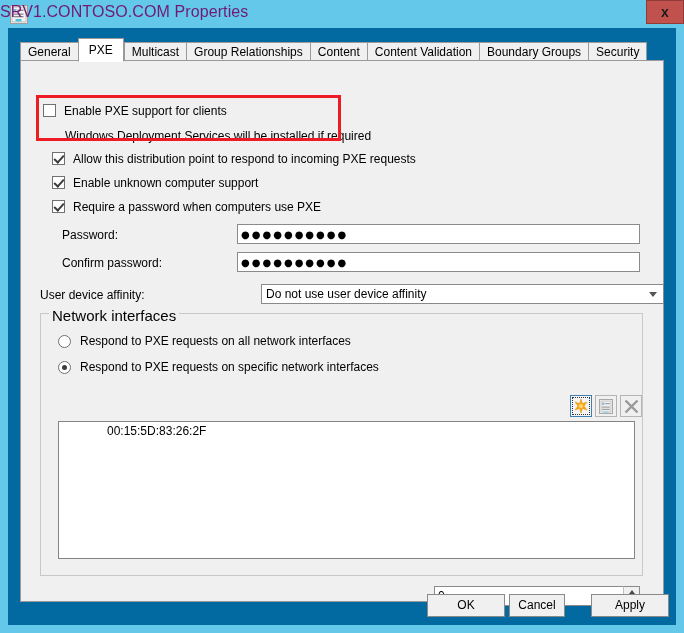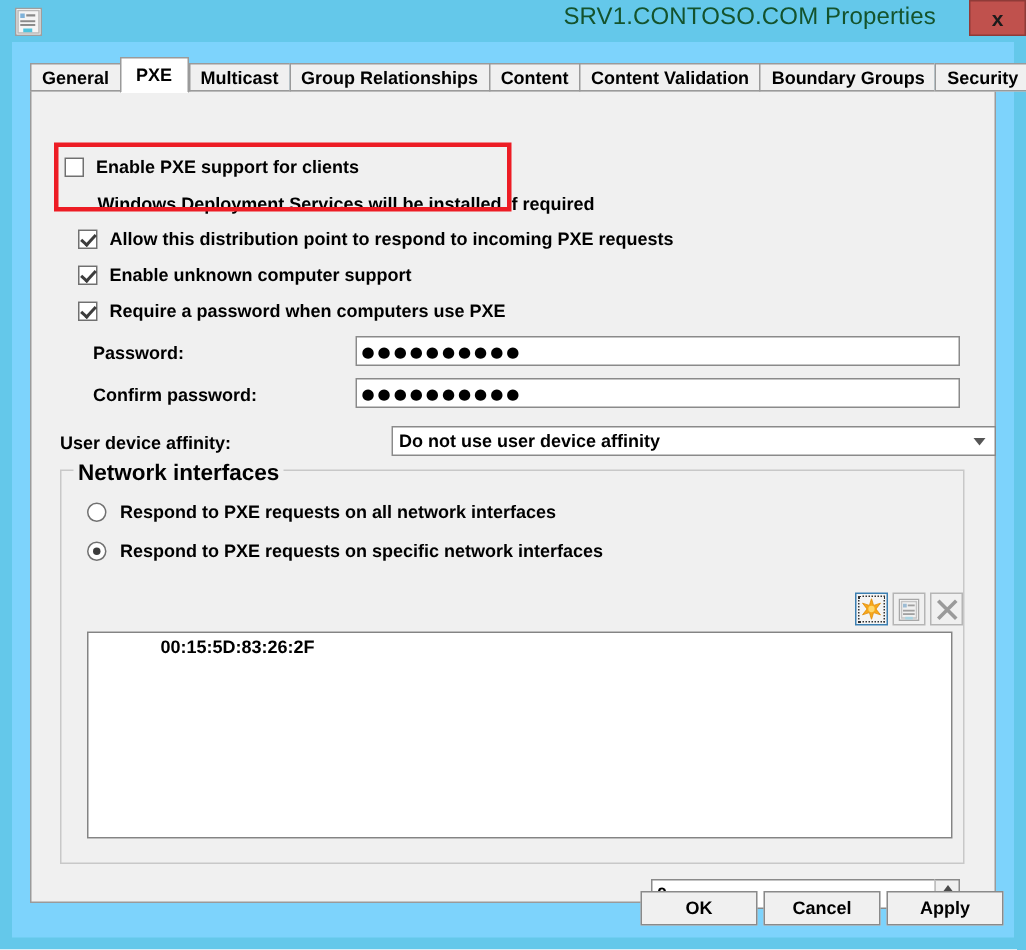--- a/index.html
+++ b/index.html
@@ -28,23 +28,23 @@
   }
   .title-icon {
     position: absolute;
     left: 10px; top: 5px;
     width: 18px; height: 19px;
   }
   .title-text {
     position: absolute;
     left: 0; top: 3px;
     width: 624px;
-    text-align: right;
+    text-align: left;
     font-size: 16px;
-    color: #14532d;
+    color: #701a75;
     letter-spacing: 0.1px;
   }
   .close-btn {
     position: absolute;
     left: 646px; top: 0px;
     width: 38px; height: 24px;
     background: #c0514d;
     border: 1px solid #8f3b38;
     box-sizing: border-box;
     color: #1b1b1b;
@@ -53,22 +53,21 @@
     text-align: center;
     line-height: 22px;
     cursor: pointer;
   }
 
   
   .dialog {
     position: absolute;
     left: 8px; top: 28px;
     width: 668px; height: 597px;
-    background: #7dd3fc;
-    font-weight: bold;
+    background: #0369a1;
   }
 
   
   .tabstrip {
     position: absolute;
     left: 12px; top: 12px;
     height: 21px;
     display: flex;
     align-items: flex-end;
     z-index: 5;
@@ -107,21 +106,21 @@
     width: 644px; height: 542px;
     background: #f0f0f0;
     border: 1px solid #9a9a9a;
     box-sizing: border-box;
   }
   .lbl {
     font-size: 12px;
     color: #000;
     white-space: nowrap;
   }
-  .chk-line { position: absolute; display: flex; align-items: center; }
+  .chk-line { position: absolute; display: flex; align-items: flex-start; }
   .checkbox {
     width: 13px; height: 13px;
     background: #ffffff;
     border: 1px solid #707070;
     box-sizing: border-box;
     position: relative;
     flex: none;
     cursor: pointer;
   }
   .checkbox.checked::after {
@@ -431,17 +430,17 @@
         </div>
         <div class="spin-buttons">
           <div class="spin-up"></div>
           <div class="spin-dn"></div>
         </div>
       </div>
 
     </div>
 
     <div class="dlgbtn" style="left:419px; top:566px; width:78px;">OK</div>
-    <div class="dlgbtn" style="left:501px; top:566px; width:78px;">Cancel</div>
+    <div class="dlgbtn" style="left:501px; top:566px; width:56px;">Cancel</div>
     <div class="dlgbtn" style="left:583px; top:566px; width:78px;">Apply</div>
 
   </div>
 </div>
 
 </body></html>

